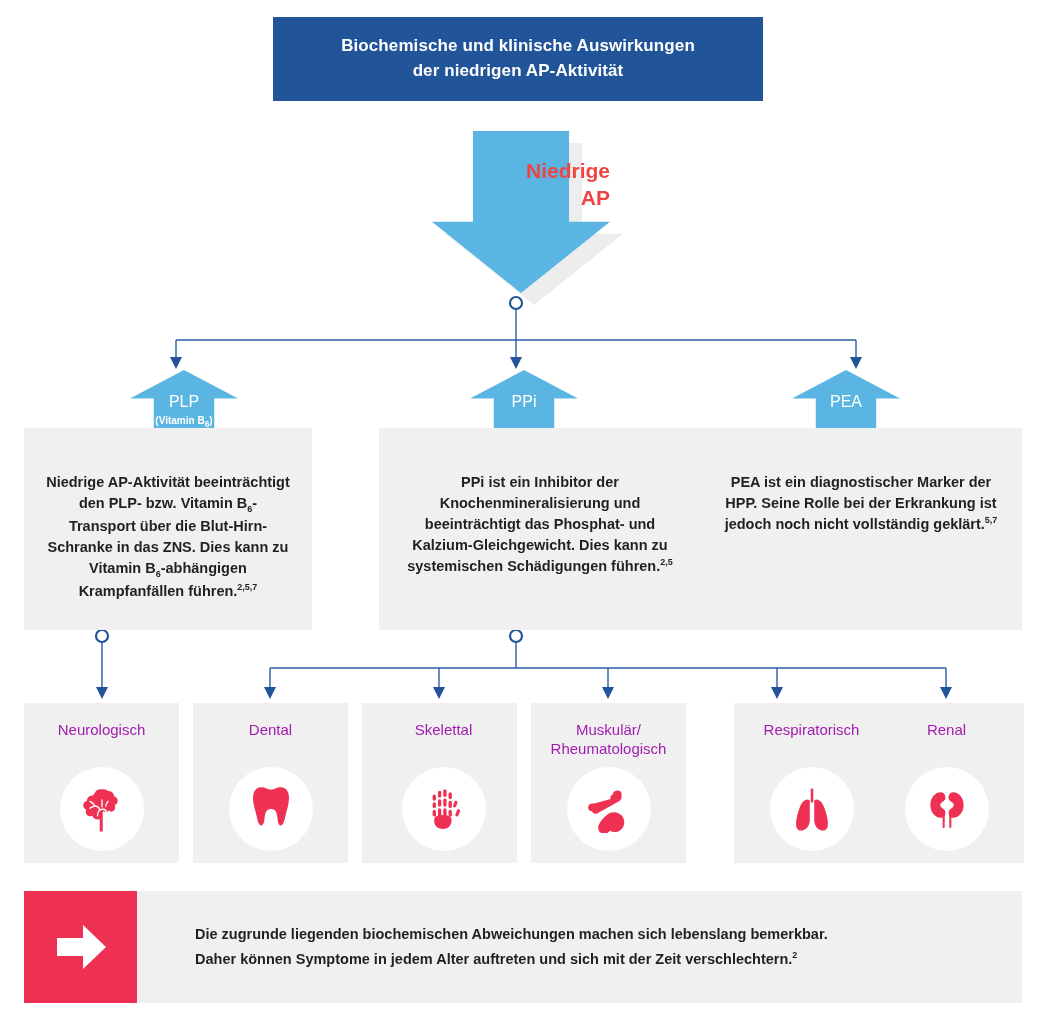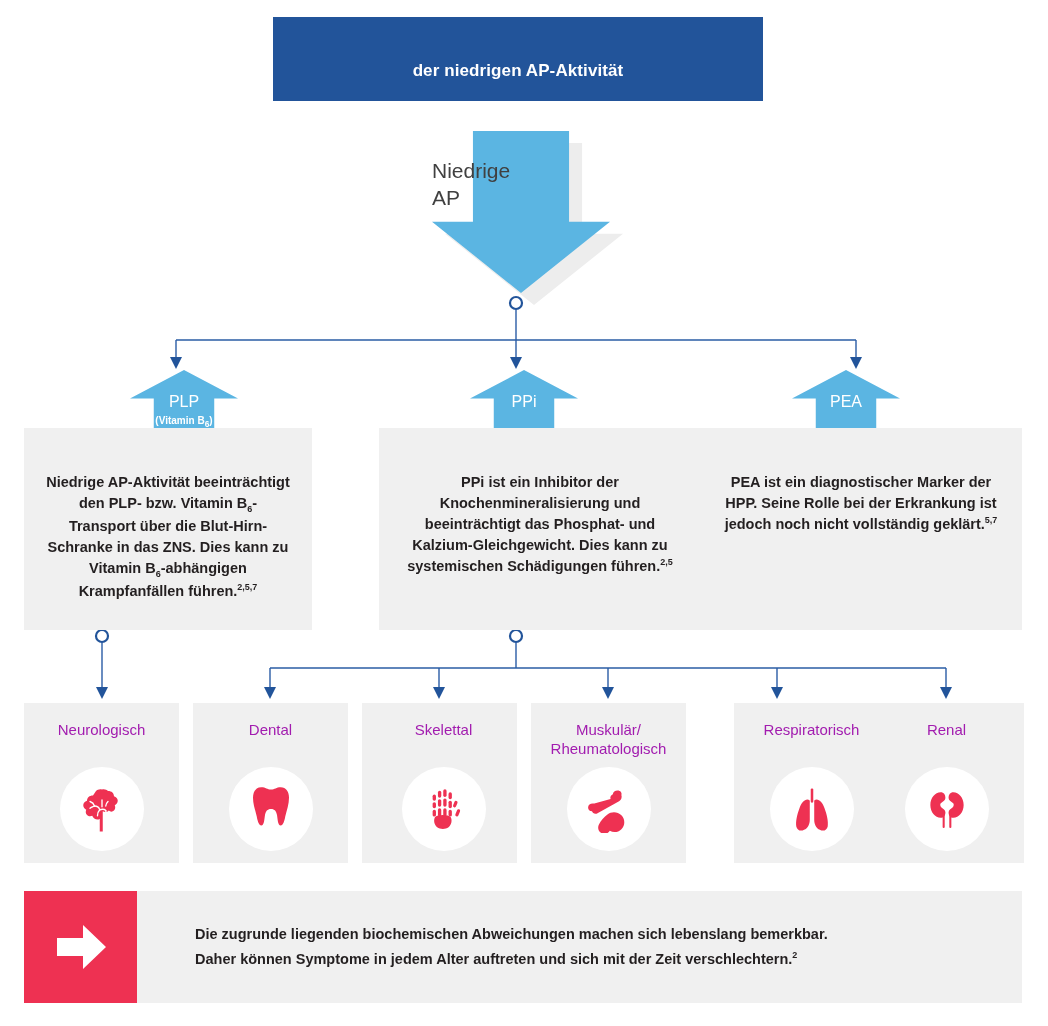--- a/index.html
+++ b/index.html
@@ -54,24 +54,24 @@
     position: absolute;
     left: 0; top: 0;
     width: 178px; height: 162px;
     background: #5BB5E2;
     clip-path: polygon(23% 0, 77% 0, 77% 56%, 100% 56%, 50% 100%, 0 56%, 23% 56%);
   }
   .bigarrow-label {
     position: absolute;
     left: 0; top: 26px;
     width: 178px;
-    text-align: left;
-    color: #404040;
+    text-align: right;
+    color: #ef4444;
     font-size: 21px;
-    font-weight: normal;
+    font-weight: bold;
     line-height: 1.3;
     pointer-events: none;
   }
 
   
   .connectors {
     position: absolute;
     left: 0; top: 0;
     width: 1048px; height: 1026px;
     pointer-events: none;
@@ -193,21 +193,21 @@
   }
   .footer-text sup { font-size: 9px; vertical-align: super; }
 </style>
 </head>
 <body>
 
 <div id="page">
 
   <div class="header-banner">
     <div class="title">
-      <br>
+      <span>Biochemische und klinische Auswirkungen</span><br>
       <span>der niedrigen AP-Aktivität</span>
     </div>
   </div>
 
   <div class="bigarrow-wrap">
     <div class="bigarrow-shadow"></div>
     <div class="bigarrow"></div>
     <div class="bigarrow-label">
       <span>Niedrige</span><br>
       <span>AP</span>

